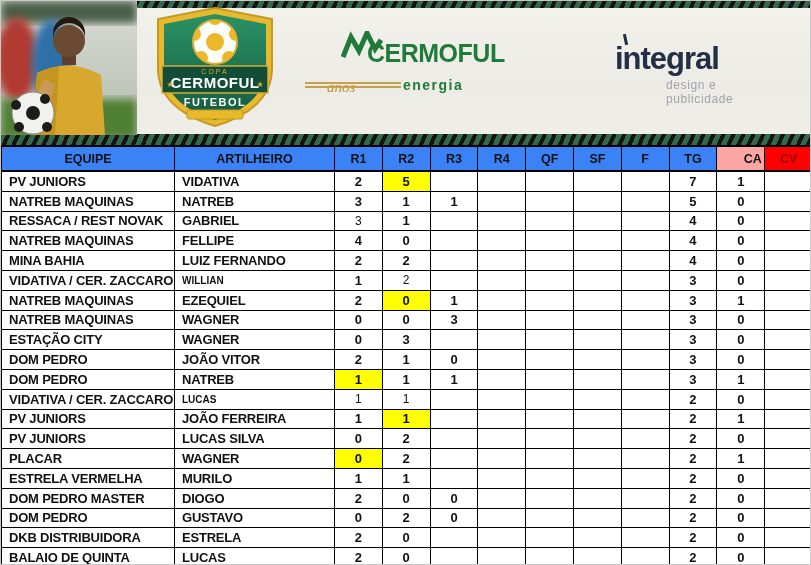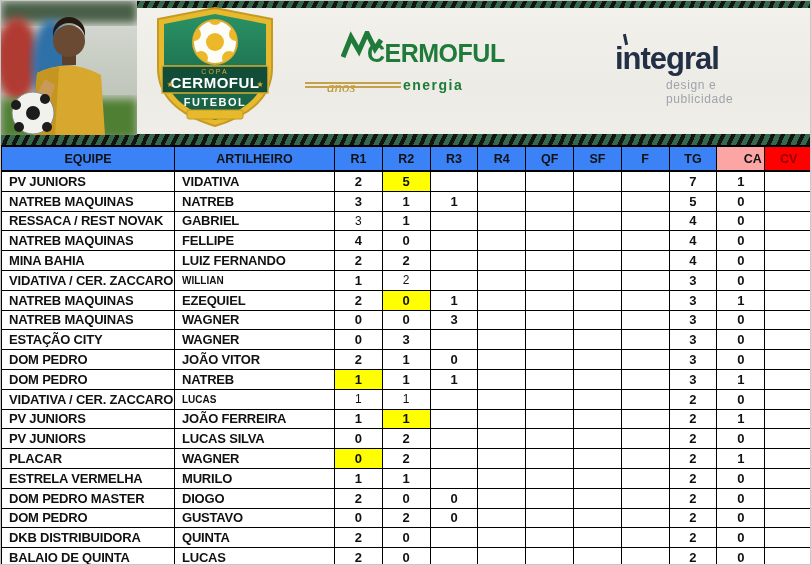--- a/index.html
+++ b/index.html
@@ -381,21 +381,21 @@
       <div class="cell num">2</div>
       <div class="cell num">0</div>
       <div class="cell num"></div>
       <div class="cell num"></div>
       <div class="cell num"></div>
       <div class="cell num"></div>
       <div class="cell num">2</div>
       <div class="cell num">0</div>
       <div class="cell num"></div>
       <div class="cell team">DKB DISTRIBUIDORA</div>
-      <div class="cell player">QUINTA</div>
+      <div class="cell player">ESTRELA</div>
       <div class="cell num">2</div>
       <div class="cell num">0</div>
       <div class="cell num"></div>
       <div class="cell num"></div>
       <div class="cell num"></div>
       <div class="cell num"></div>
       <div class="cell num"></div>
       <div class="cell num">2</div>
       <div class="cell num">0</div>
       <div class="cell num"></div>

